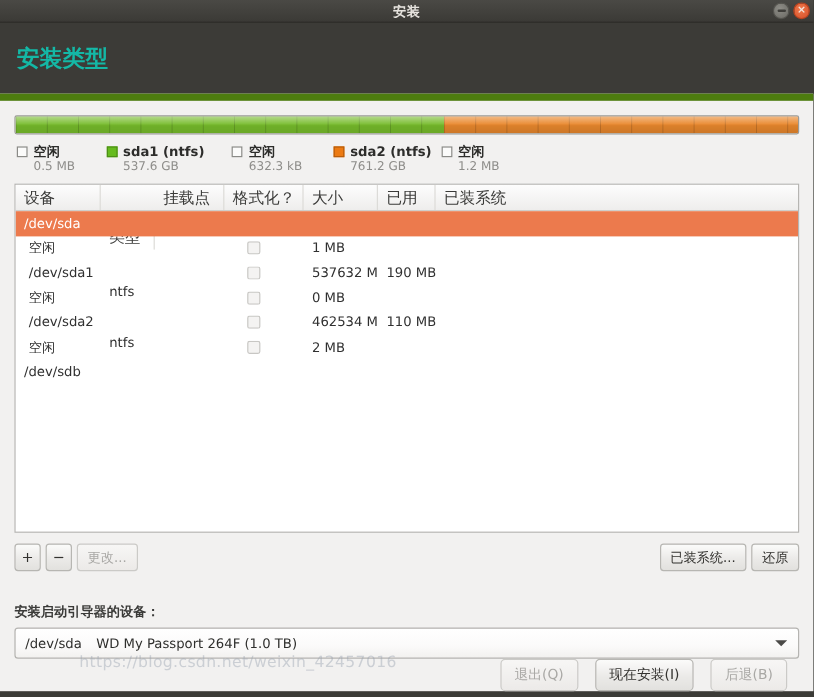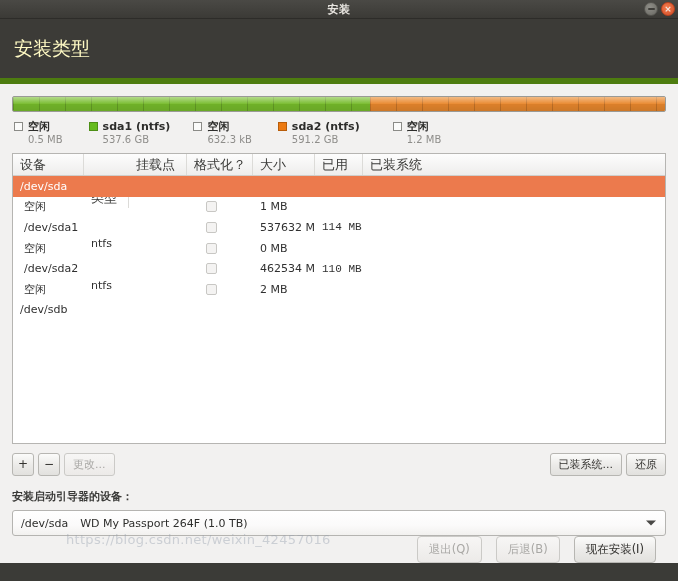--- a/index.html
+++ b/index.html
@@ -83,22 +83,22 @@
   
   .page-header {
     flex: 0 0 59px;
     background: #3c3b37;
     display: flex;
     align-items: center;
     padding-left: 14px;
   }
   .page-title {
     font-size: 19px;
-    color: #fef9c3;
-    font-weight: normal;
+    color: #14b8a6;
+    font-weight: bold;
   }
 
   
   .content {
     flex: 1 1 auto;
     background: #f2f1f0;
     border-top: 6px solid #4d7c0f;
     padding: 10px 12px 0 12px;
     display: flex;
     flex-direction: column;
@@ -198,21 +198,21 @@
     border-right: 1px solid #dcdbd8;
     height: 100%;
     white-space: nowrap;
   }
   .th:last-child { border-right: none; }
   .c-dev  { width: 71px; }
   .c-type { width: 45px; margin-top: 33px; }
   .c-mnt  { width: 58px; }
   .c-fmt  { width: 66px; }
   .c-size { width: 62px; }
-  .c-used { width: 48px; font-family: Liberation Mono, monospace; }
+  .c-used { width: 48px; }
   .c-sys  { flex: 1 1 auto; }
 
   .tbody { flex: 1 1 auto; }
   .row {
     display: flex;
     align-items: center;
     height: 20.6px;
     font-size: 11px;
     color: #303030;
   }
@@ -277,21 +277,21 @@
     border-color: #cbcac7;
   }
   .btn + .btn { margin-left: 4px; }
   .spacer { flex: 1 1 auto; }
 
   
   .boot-label {
     font-size: 11px;
     font-weight: bold;
     color: #3b3b39;
-    margin-top: 13px;
+    margin-top: 26px;
   }
   .combo {
     margin-top: 6px;
     height: 26px;
     width: 654px;
     background: linear-gradient(to bottom, #ffffff 0%, #fbfafa 60%, #f2f1ef 100%);
     border: 1px solid #b5b4b1;
     border-radius: 3px;
     display: flex;
     align-items: center;
@@ -385,26 +385,26 @@
       </div>
 
       <div class="legend-item" style="margin-right:26px">
         <div class="legend-top">
           <span class="swatch"></span>
           <span class="legend-label">空闲</span>
         </div>
         <span class="legend-size">632.3 kB</span>
       </div>
 
-      <div class="legend-item" style="margin-right:33px">
+      <div class="legend-item" style="margin-right:8px">
         <div class="legend-top">
           <span class="swatch orange"></span>
           <span class="legend-label">sda2 (ntfs)</span>
         </div>
-        <span class="legend-size">591.2 GB</span>
+        <span class="legend-size">761.2 GB</span>
       </div>
 
       <div class="legend-item">
         <div class="legend-top">
           <span class="swatch"></span>
           <span class="legend-label">空闲</span>
         </div>
         <span class="legend-size">1.2 MB</span>
       </div>
     </div>
@@ -445,21 +445,21 @@
         </div>
 
         <div class="row">
           <div class="cell c-dev indent">/dev/sda1</div>
           <div class="cell c-type">ntfs</div>
           <div class="cell c-mnt"></div>
           <div class="cell c-fmt fmt">
               <span class="chk"></span>
             </div>
           <div class="cell c-size">537632 MB</div>
-          <div class="cell c-used">114 MB</div>
+          <div class="cell c-used">190 MB</div>
           <div class="cell c-sys"></div>
         </div>
 
         <div class="row">
           <div class="cell c-dev indent">空闲</div>
           <div class="cell c-type"></div>
           <div class="cell c-mnt"></div>
           <div class="cell c-fmt fmt">
               <span class="chk"></span>
             </div>
@@ -517,18 +517,18 @@
     <div class="boot-label">安装启动引导器的设备：</div>
     <div class="combo">
       <span class="combo-dev">/dev/sda</span>
       <span>WD My Passport 264F (1.0 TB)</span>
       <span class="combo-arrow"></span>
     </div>
 
     <div class="footer">
       <span class="watermark">https://blog.csdn.net/weixin_42457016</span>
       <button class="btn disabled">退出(Q)</button>
+      <button class="btn">现在安装(I)</button>
       <button class="btn disabled">后退(B)</button>
-      <button class="btn">现在安装(I)</button>
     </div>
 
   </div>
 </div>
 
 </body></html>

